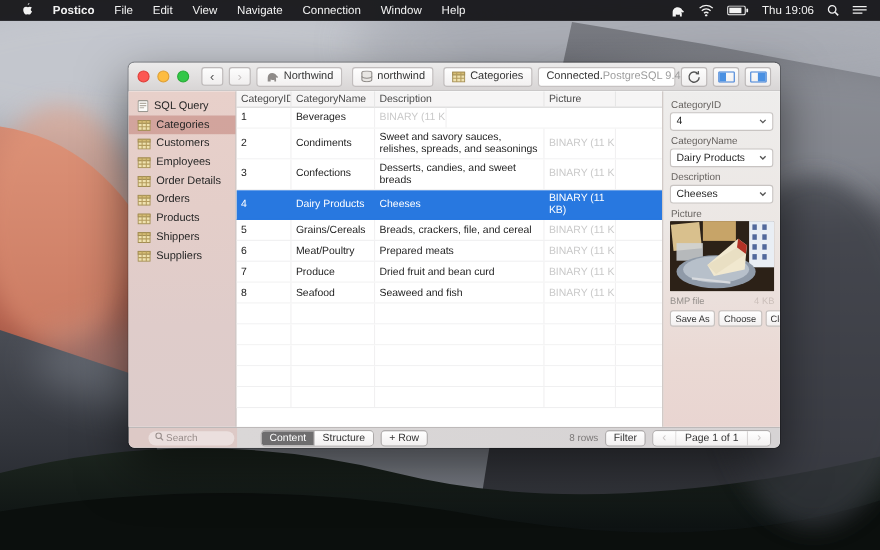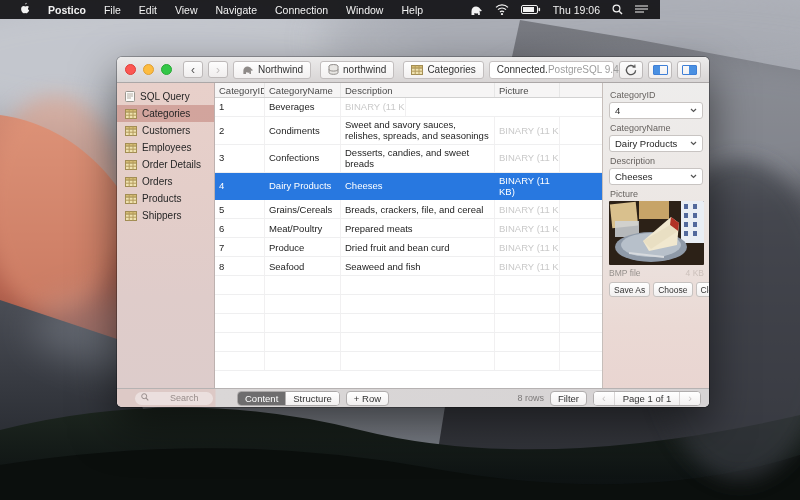--- a/index.html
+++ b/index.html
@@ -4,21 +4,21 @@
 <style>
   * { margin:0; padding:0; box-sizing:border-box; }
   html,body { width:800px; height:500px; overflow:hidden; font-family:"Liberation Sans", sans-serif; }
   .stage { position:relative; width:800px; height:500px; background:#8d9097; }
 
   
   .desktop { position:absolute; inset:0; }
   .desktop svg { display:block; }
 
   
-  .menubar { position:absolute; top:0; left:0; width:660px; height:19px;
+  .menubar { position:absolute; top:0; left:0; width:800px; height:19px;
     background:rgba(22,22,25,.95); display:flex; align-items:center;
     padding:0 12px 0 10px; color:#f2f2f2; font-size:10.5px; z-index:50; }
   .menubar .mitem { padding:0 9px; height:19px; display:flex; align-items:center; white-space:nowrap; }
   .menubar .mitem.app { font-weight:bold; }
   .menu-right { margin-left:auto; display:flex; align-items:center; gap:12px; }
   .menu-right .micon { display:flex; align-items:center; }
   .clock { font-size:10.5px; }
 
   
   .window { position:absolute; left:117px; top:57px; width:592px; height:350px;
@@ -88,21 +88,21 @@
   .insp-buttons { display:flex; gap:3px; }
   .mini-btn { height:15px; padding:0 4px; background:linear-gradient(#fff,#f2f0f0);
     border:1px solid #c6c2c0; border-radius:3px; font-size:8.5px; color:#333;
     display:flex; align-items:center; white-space:nowrap; }
 
   
   .statusbar { height:19px; flex:0 0 19px; border-top:1px solid #b6b2b2;
     background:linear-gradient(90deg,#ddc9c6 0px,#ddc9c6 98px,#dad7d7 99px,#d6d3d4 100%);
     border-radius:0 0 5px 5px; display:flex; align-items:center; padding:0 8px; gap:6px; }
   .search { width:78px; height:13px; border-radius:7px; background:rgba(255,255,255,.42);
-    display:flex; align-items:center; gap:21px; padding:0 6px; font-size:9px; color:#978c8a;
+    display:flex; align-items:center; gap:2px; padding:0 6px; font-size:9px; color:#978c8a;
     margin-left:10px; }
   .segmented { display:flex; height:15px; border:1px solid #aba8a8; border-radius:4px;
     overflow:hidden; margin-left:18px; background:#fff; }
   .seg { padding:0 7px; display:flex; align-items:center; font-size:9.5px; color:#333;
     background:linear-gradient(#fff,#f2f0f0); border-right:1px solid #b3b0b0; }
   .seg:last-child { border-right:none; }
   .seg.active { background:#6e6d6e; color:#fff; }
   .sbtn { height:15px; padding:0 7px; background:linear-gradient(#fff,#f2f0f0);
     border:1px solid #b0adad; border-radius:4px; font-size:9.5px; color:#333;
     display:flex; align-items:center; white-space:nowrap; }
@@ -365,20 +365,30 @@
           <div class="side-item">
             <span style="display: flex;">
               <svg width="12" height="10" viewBox="0 0 12 10">
                 <rect x="0.5" y="0.5" width="11" height="9" fill="#efe2af" stroke="#a28d54"></rect>
                 <rect x="0.5" y="0.5" width="11" height="2.6" fill="#d6bd74" stroke="#a28d54"></rect>
                 <path d="M4.2 0.5V9.5 M8 0.5V9.5 M0.5 6.2H11.5" stroke="#b49c5e" fill="none"></path>
               </svg>
             </span>
             <span>Shippers</span>
           </div>
+          <div class="side-item">
+            <span style="display: flex;">
+              <svg width="12" height="10" viewBox="0 0 12 10">
+                <rect x="0.5" y="0.5" width="11" height="9" fill="#efe2af" stroke="#a28d54"></rect>
+                <rect x="0.5" y="0.5" width="11" height="2.6" fill="#d6bd74" stroke="#a28d54"></rect>
+                <path d="M4.2 0.5V9.5 M8 0.5V9.5 M0.5 6.2H11.5" stroke="#b49c5e" fill="none"></path>
+              </svg>
+            </span>
+            <span>Suppliers</span>
+          </div>
         </div>
 
       <div class="table-area">
         <div class="thead" id="thead">
             <div class="th c0">CategoryID</div>
             <div class="th c1">CategoryName</div>
             <div class="th c2">Description</div>
             <div class="th c3">Picture</div>
             <div class="th c4"></div>
           </div>

